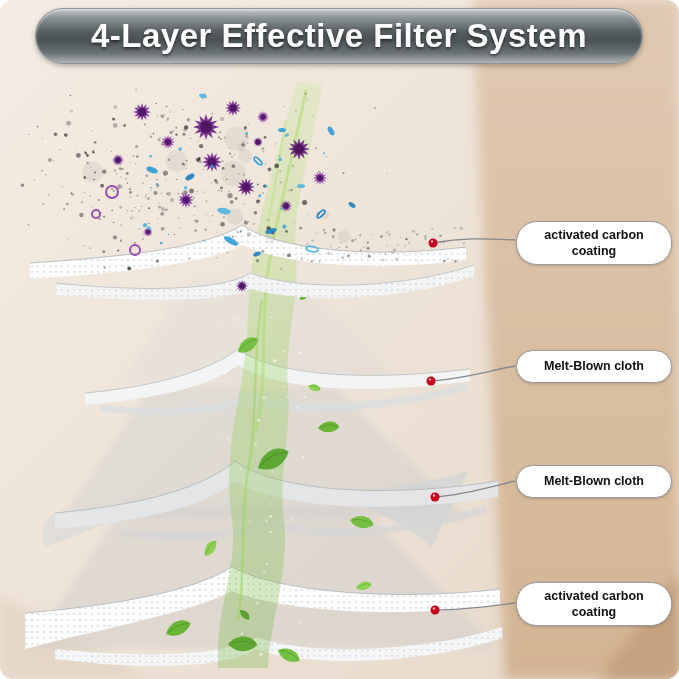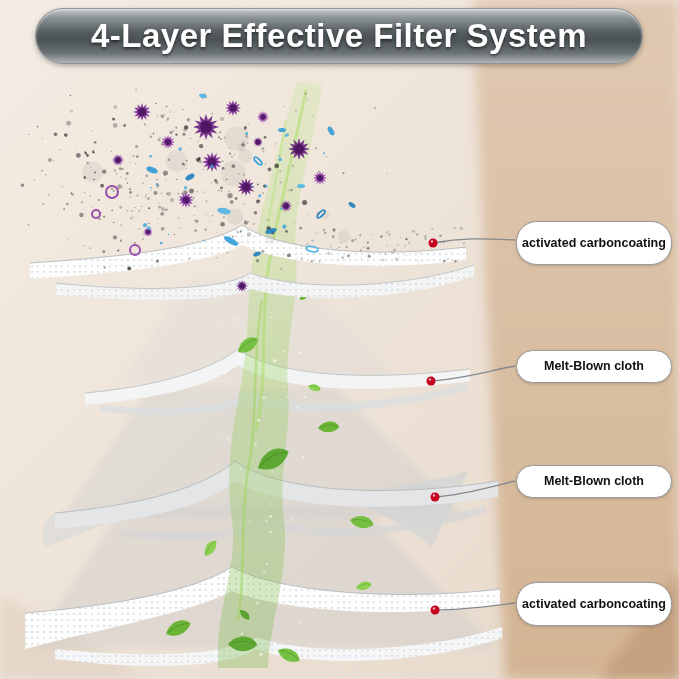--- a/index.html
+++ b/index.html
@@ -1,36 +1,37 @@
 <!DOCTYPE html>
 <html style="--background: #efe5da; --wall: #dcc2ab; --banner-dark: #53595c; --banner-light: #c2c7c9; --text: #ffffff; --label-text: #111111; --pointer-dot: #c4001e; --flow-green: #7cc63f; --virus-purple: #7d2f96; --bacteria-blue: #2f9bd8;"><head>
 <meta charset="utf-8">
 <style>
   html,body{margin:0;padding:0}
   .stage{
     position:relative;width:679px;height:679px;overflow:hidden;
     font-family:"Liberation Sans",sans-serif;
     background:var(--background,#efe5da);
+    border-radius:13px;
   }
   svg.scene{position:absolute;left:0;top:0}
   .banner{
     position:absolute;left:35px;top:8px;width:606px;height:54px;
     border-radius:28px;display:flex;align-items:center;justify-content:center;
     background:linear-gradient(180deg,#c6cbcd 0%,#8d9497 16%,#575e61 42%,#4b5255 58%,#6c7376 82%,#b0b6b8 100%);
     border:1px solid #8e9496;
     box-shadow:0 2px 5px rgba(0,0,0,.28), inset 0 1px 2px rgba(255,255,255,.55);
   }
   .banner span{
     color:var(--text,#fff);font-weight:bold;font-size:33px;letter-spacing:.5px;
     white-space:nowrap;text-shadow:0 2px 3px rgba(0,0,0,.5);
   }
   .callout{
     position:absolute;left:516px;width:154px;background:#fff;
     border:1px solid #9a9a9a;border-radius:21px;
-    display:flex;flex-direction:row;align-items:center;justify-content:center;
+    display:flex;flex-direction:column;align-items:center;justify-content:center;
     font-weight:bold;font-size:12.5px;color:var(--label-text,#111);
     text-align:center;line-height:1.3;box-shadow:0 1px 3px rgba(0,0,0,.18);
   }
   #co1{top:221px;height:42px}
   #co2{top:350px;height:31px}
   #co3{top:465px;height:31px}
   #co4{top:582px;height:42px}
 </style>
 </head>
 <body>

